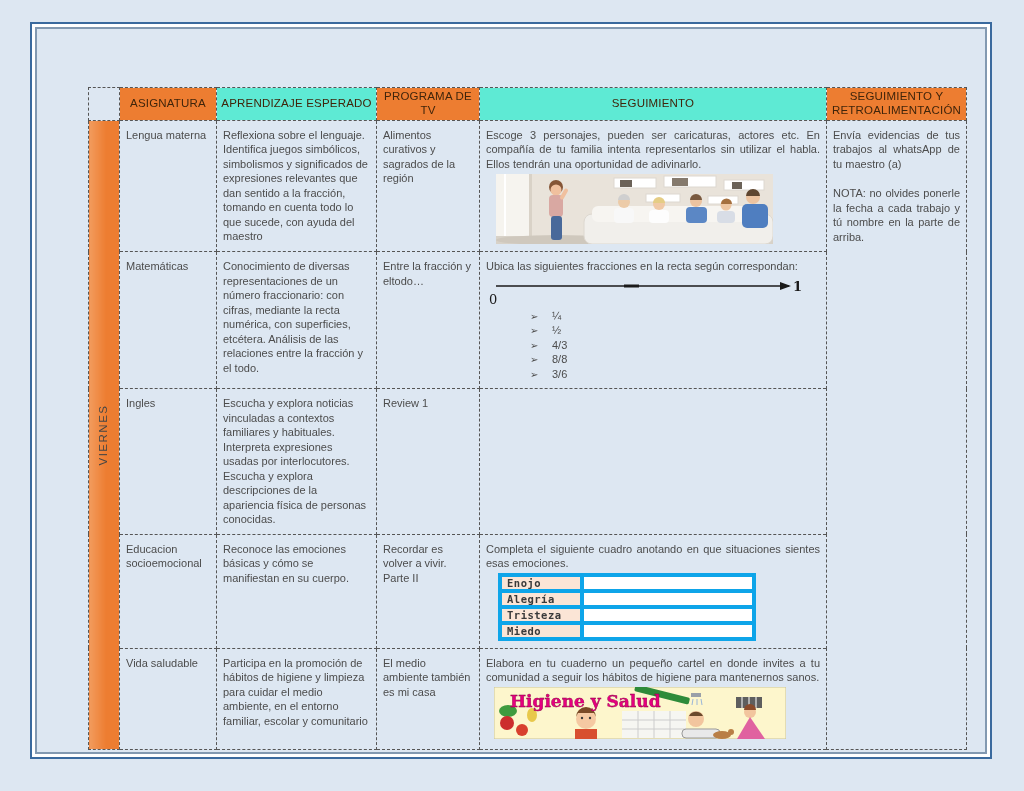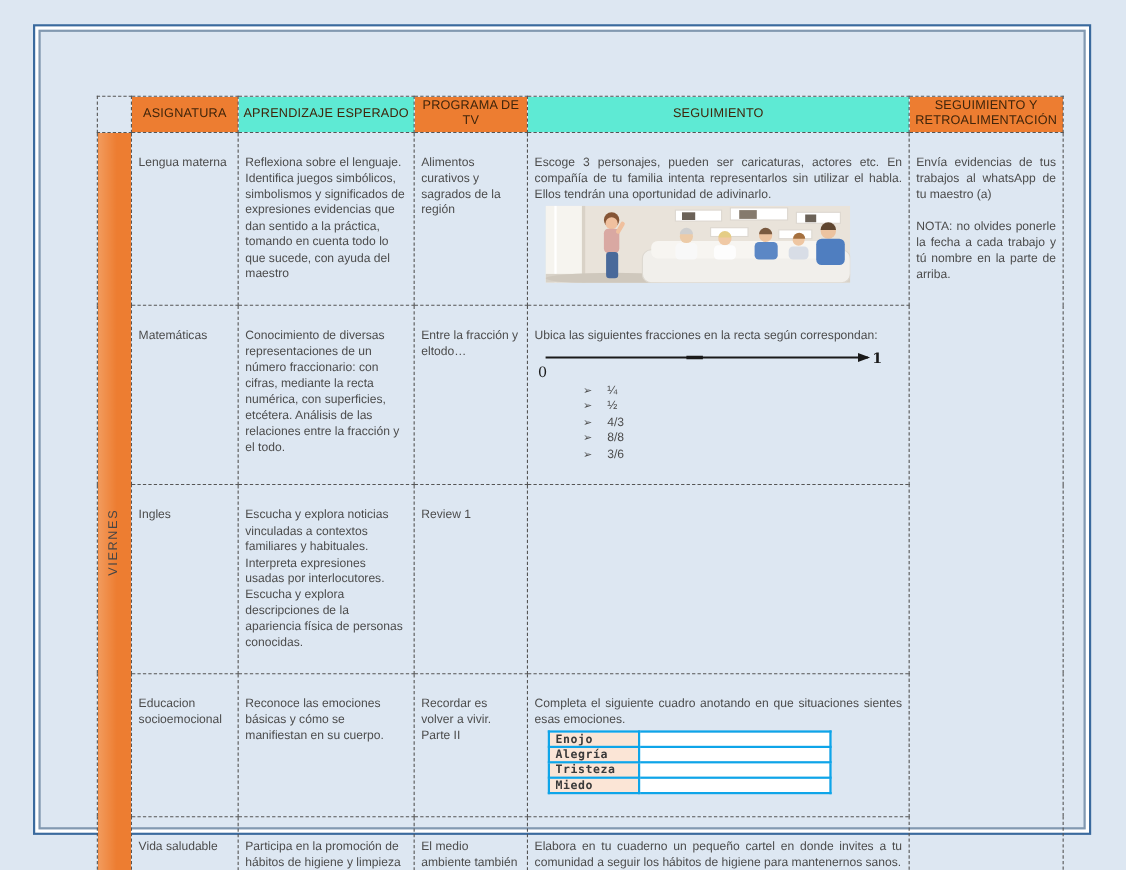--- a/index.html
+++ b/index.html
@@ -19,21 +19,21 @@
     border:2px solid #8299b1;background:#dde7f2;box-sizing:border-box;
   }
   
   table.plan{
     position:absolute;left:88px;top:72px;width:878px;
     border-collapse:collapse;table-layout:fixed;margin-top:15px;
   }
   table.plan td{
     border:1px dashed #555;
     vertical-align:top;
-    padding:20px 6px;
+    padding:7px 6px;
     font-size:11px;line-height:1.32;color:#4c4c4c;
     box-sizing:border-box;overflow:hidden;
   }
   tr.head td{
     text-align:center;vertical-align:middle;
     font-size:11.5px;letter-spacing:.2px;color:#40250b;
     padding:2px 4px;line-height:1.2;
   }
   .or{background:#ed7d31}
   .pe{background:#5eead4}
@@ -52,21 +52,21 @@
   td.seg .p1{margin-bottom:15px}
   .photo{display:block;margin:3px 0 0 10px}
   .nl{display:block;margin:3px 0 0 2px}
   .fr-list{margin:1px 0 0 44px}
   .fr-row{height:14.5px;font-size:11px;color:#4c4c4c;white-space:nowrap}
   .fr-row .b{display:inline-block;width:22px;font-size:10px;color:#4c4c4c}
   table.emo{
     border-collapse:collapse;margin:2px 0 0 12px;width:258px;table-layout:fixed;
   }
   table.emo td{
-    border:2px solid #0ea5e9;padding:0 5px;height:12px;line-height:12px;
+    border:4px solid #0ea5e9;padding:0 5px;height:12px;line-height:12px;
     font-family:"DejaVu Sans Mono",monospace;font-weight:bold;
     font-size:10.5px;color:#3a3a3a;letter-spacing:.5px;overflow:hidden;
   }
   td.emo-l{background:#fbe5d6;width:82px}
   td.emo-v{background:#ffffff}
   .hig{display:block;margin:2px 0 0 8px}
 </style>
 </head>
 <body>
 
@@ -92,21 +92,21 @@
     <td class="or">PROGRAMA DE TV</td>
     <td class="pe">SEGUIMIENTO</td>
     <td class="or">SEGUIMIENTO Y RETROALIMENTACIÓN</td>
   </tr>
 
   <tr style="height:121px">
     <td class="day" rowspan="5">
       <div class="rot">VIERNES</div>
     </td>
     <td>Lengua materna</td>
-    <td>Reflexiona sobre el lenguaje. Identifica juegos simbólicos, simbolismos y significados de expresiones evidencias que dan sentido a la práctica, tomando en cuenta todo lo que sucede, con ayuda del maestro</td>
+    <td>Reflexiona sobre el lenguaje. Identifica juegos simbólicos, simbolismos y significados de expresiones relevantes que dan sentido a la fracción, tomando en cuenta todo lo que sucede, con ayuda del maestro</td>
     <td>Alimentos curativos y sagrados de la región</td>
     <td class="act">
       <p>Escoge 3 personajes, pueden ser caricaturas, actores etc. En compañía de tu familia intenta representarlos sin utilizar el habla. Ellos tendrán una oportunidad de adivinarlo.</p>
       <svg class="photo" width="277" height="70" viewBox="0 0 277 70">
         <rect x="0" y="0" width="277" height="70" fill="#e9e3da"></rect>
         <rect x="0" y="0" width="34" height="70" fill="#f6f4ef"></rect>
         <rect x="33" y="0" width="3" height="70" fill="#d9d2c7"></rect>
         <rect x="8" y="0" width="2" height="70" fill="#ffffff"></rect>
         <rect x="118" y="4" width="42" height="10" fill="#ffffff" stroke="#ddd8d0" stroke-width="1"></rect>
         <rect x="168" y="2" width="52" height="11" fill="#ffffff" stroke="#ddd8d0" stroke-width="1"></rect>

